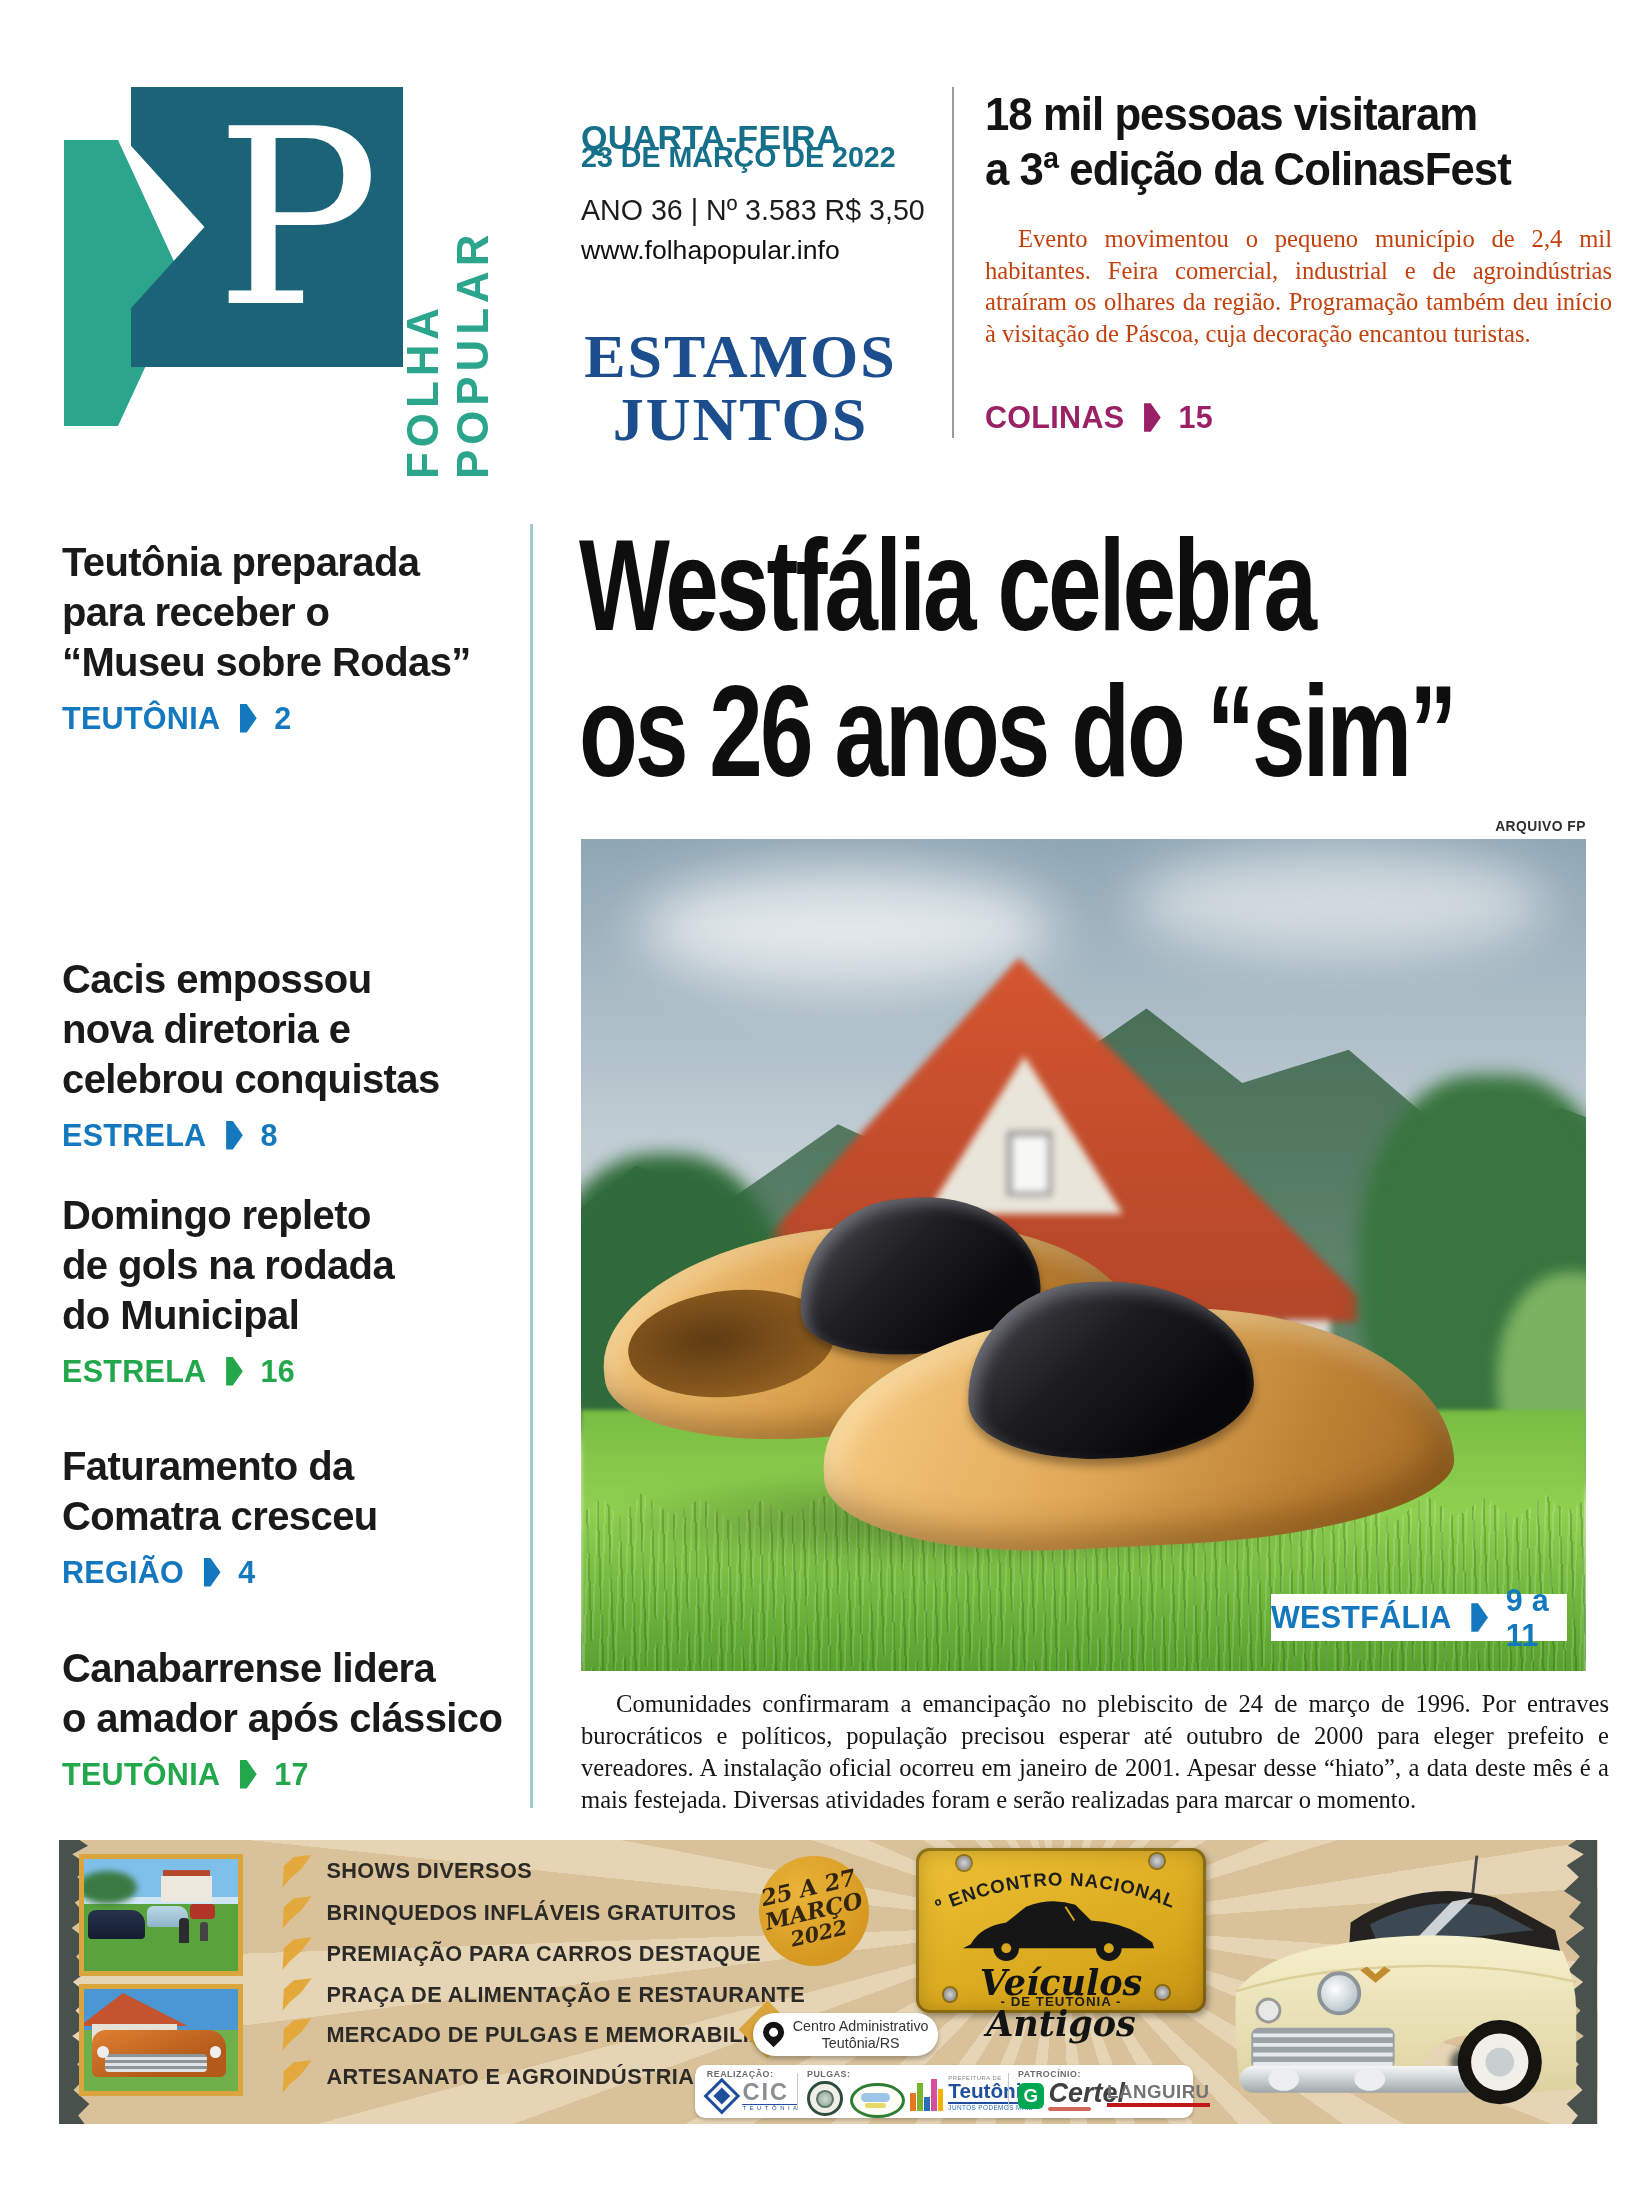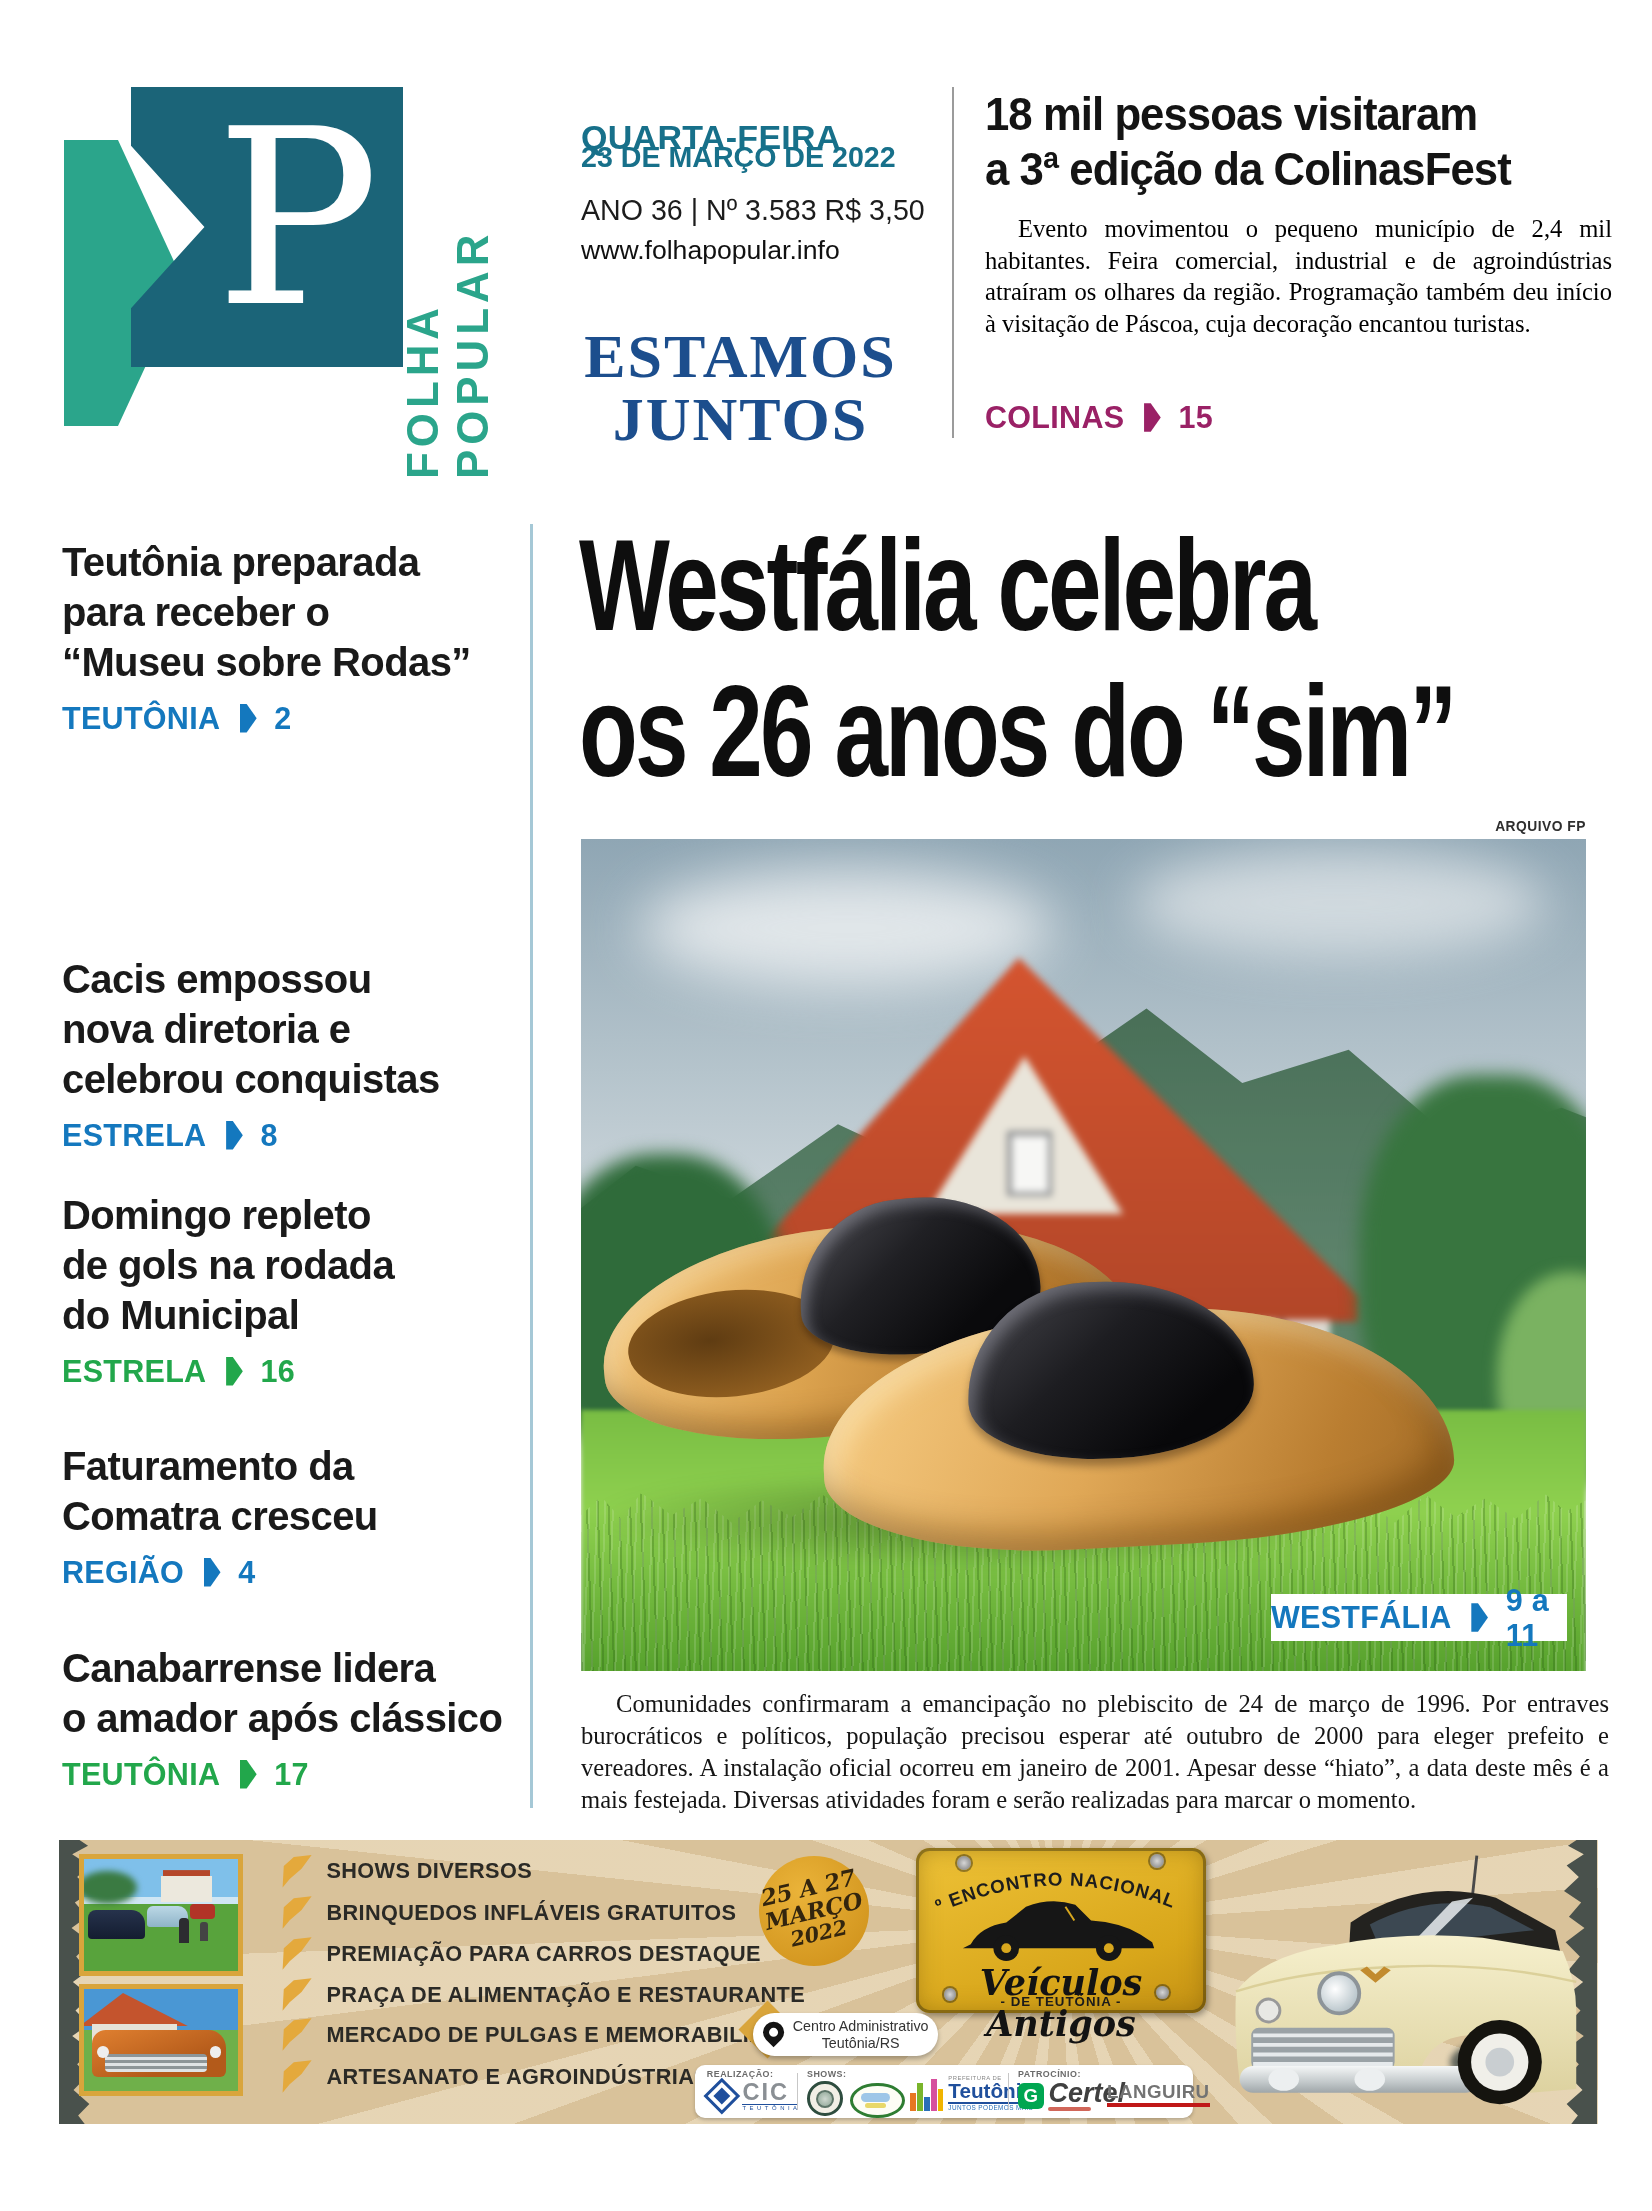--- a/index.html
+++ b/index.html
@@ -66,22 +66,22 @@
     <div class="abs slogan" style="left:563px;top:325px;width:355px;">
       <div style="font-size:62px;letter-spacing:2px;">ESTAMOS</div>
       <div style="font-size:62px;letter-spacing:2px;">JUNTOS</div>
     </div>
 
     <div class="abs" style="left:952px;top:87px;width:2px;height:351px;background:#9b9b9b;"></div>
 
     <div class="abs preline" style="left:985px;top:87px;width:650px;font-size:46px;font-weight:bold;letter-spacing:-1px;
                 line-height:1.2;color:#141414;transform:scaleX(.95);transform-origin:left top;">18 mil pessoas visitaram
 a 3ª edição da ColinasFest</div>
-    <div class="abs serif" style="left:985px;top:213px;width:627px;font-size:24.6px;line-height:1.29;text-align:justify;
-                text-indent:33px;color:#000000;">Evento movimentou o pequeno município de 2,4 mil habitantes. Feira comercial, industrial e de agroindústrias atraíram os olhares da região. Programação também deu início à visitação de Páscoa, cuja decoração encantou turistas.</div>
+    <div class="abs serif" style="left:985px;top:223px;width:627px;font-size:24.6px;line-height:1.29;text-align:justify;
+                text-indent:33px;color:#c2410c;">Evento movimentou o pequeno município de 2,4 mil habitantes. Feira comercial, industrial e de agroindústrias atraíram os olhares da região. Programação também deu início à visitação de Páscoa, cuja decoração encantou turistas.</div>
     <div class="abs" style="left:985px;top:400px;">
       <div class="tag" style="color:#9a2166">
         <span>COLINAS</span>
         <span class="arr"></span>
         <span>15</span>
       </div>
     </div>
   </div>
 
   <div class="abs" style="left:530px;top:524px;width:3px;height:1284px;background:#a5c8d6;"></div>
@@ -321,21 +321,21 @@
       <div class="abs" style="left:13.8px;top:16.7px;display:flex;align-items:center;gap:7.9px;">
         <span style="width:19.7px;height:19.7px;border:3.9px solid #1f4f9c;transform:rotate(45deg);display:inline-block;position:relative;">
           <span style="position:absolute;inset:3.9px;background:#1f4f9c;display:block;"></span>
           </span>
         <span style="display:inline-block;">
           <span style="font-size:23.6px;font-weight:bold;color:#8a8f94;letter-spacing:2px;line-height:.9;display:block;">CIC</span>
           <span style="font-size:5.9px;color:#1f4f9c;letter-spacing:1px;border-top:1px solid #1f4f9c;display:block;margin-top:1px;">T E U T Ô N I A</span>
         </span>
       </div>
       <div class="vdiv" style="left:102px;top:7.9px;height:37px;"></div>
-      <span class="lbl" style="left:112px;top:3.9px;">SHOWS:</span>
+      <span class="lbl" style="left:112px;top:3.9px;">PULGAS:</span>
       <div class="abs" style="left:112px;top:15.8px;width:29.6px;height:29.6px;border-radius:50%;
            border:3px solid #2e4d3f;background:#f2efe6;">
         <div style="position:absolute;inset:5.9px;border-radius:50%;border:2px solid #5d7468;background:radial-gradient(#cfd8d0,#8ba393);"></div>
         </div>
       <div class="abs" style="left:155px;top:17.7px;width:49px;height:29.6px;border-radius:50%;
            border:3px solid #2e7d32;background:#fdfdf5;">
         <div style="position:absolute;left:7.9px;top:6.9px;width:29.6px;height:9.9px;background:#9ec6e8;border-radius:4.9px;"></div>
         <div style="position:absolute;left:11.8px;top:17.7px;width:21.7px;height:4.9px;background:#e8d86a;border-radius:3px;"></div>
         </div>
       <div class="abs" style="left:215px;top:9.9px;display:flex;align-items:flex-end;gap:1px;">

